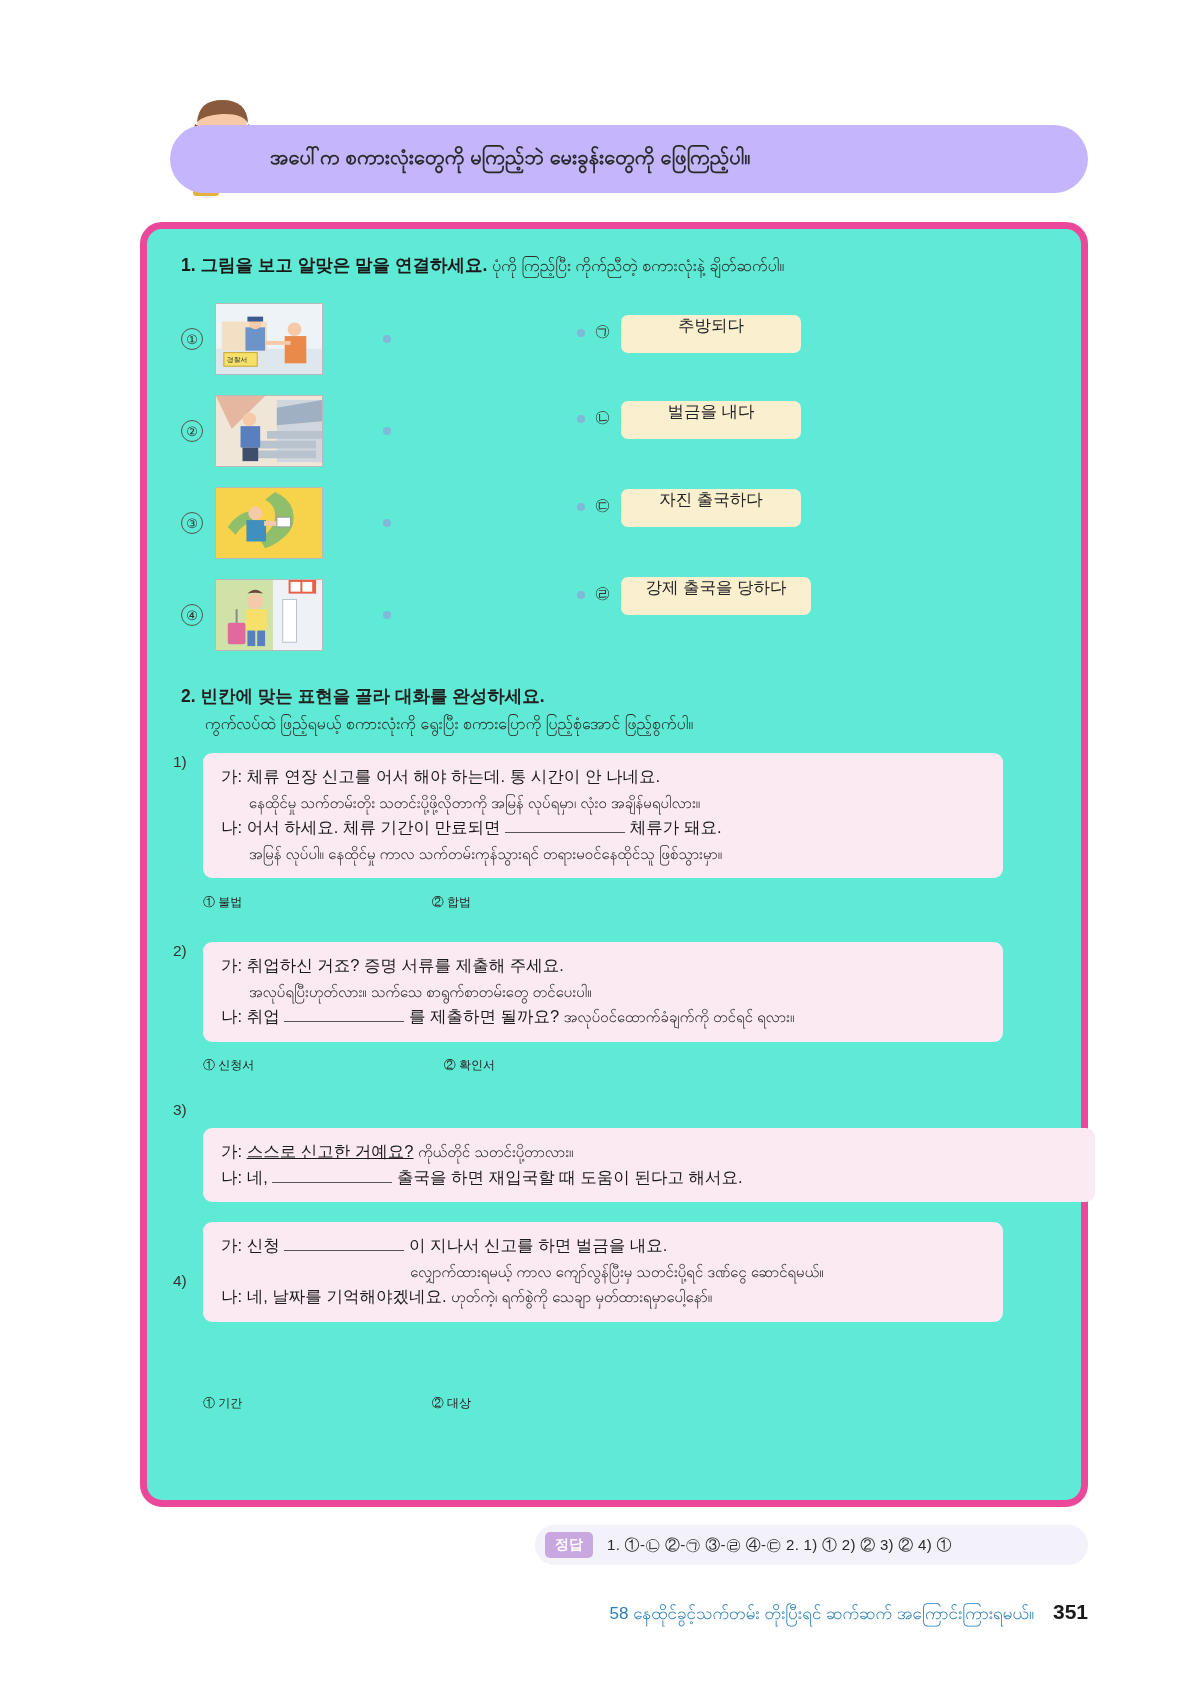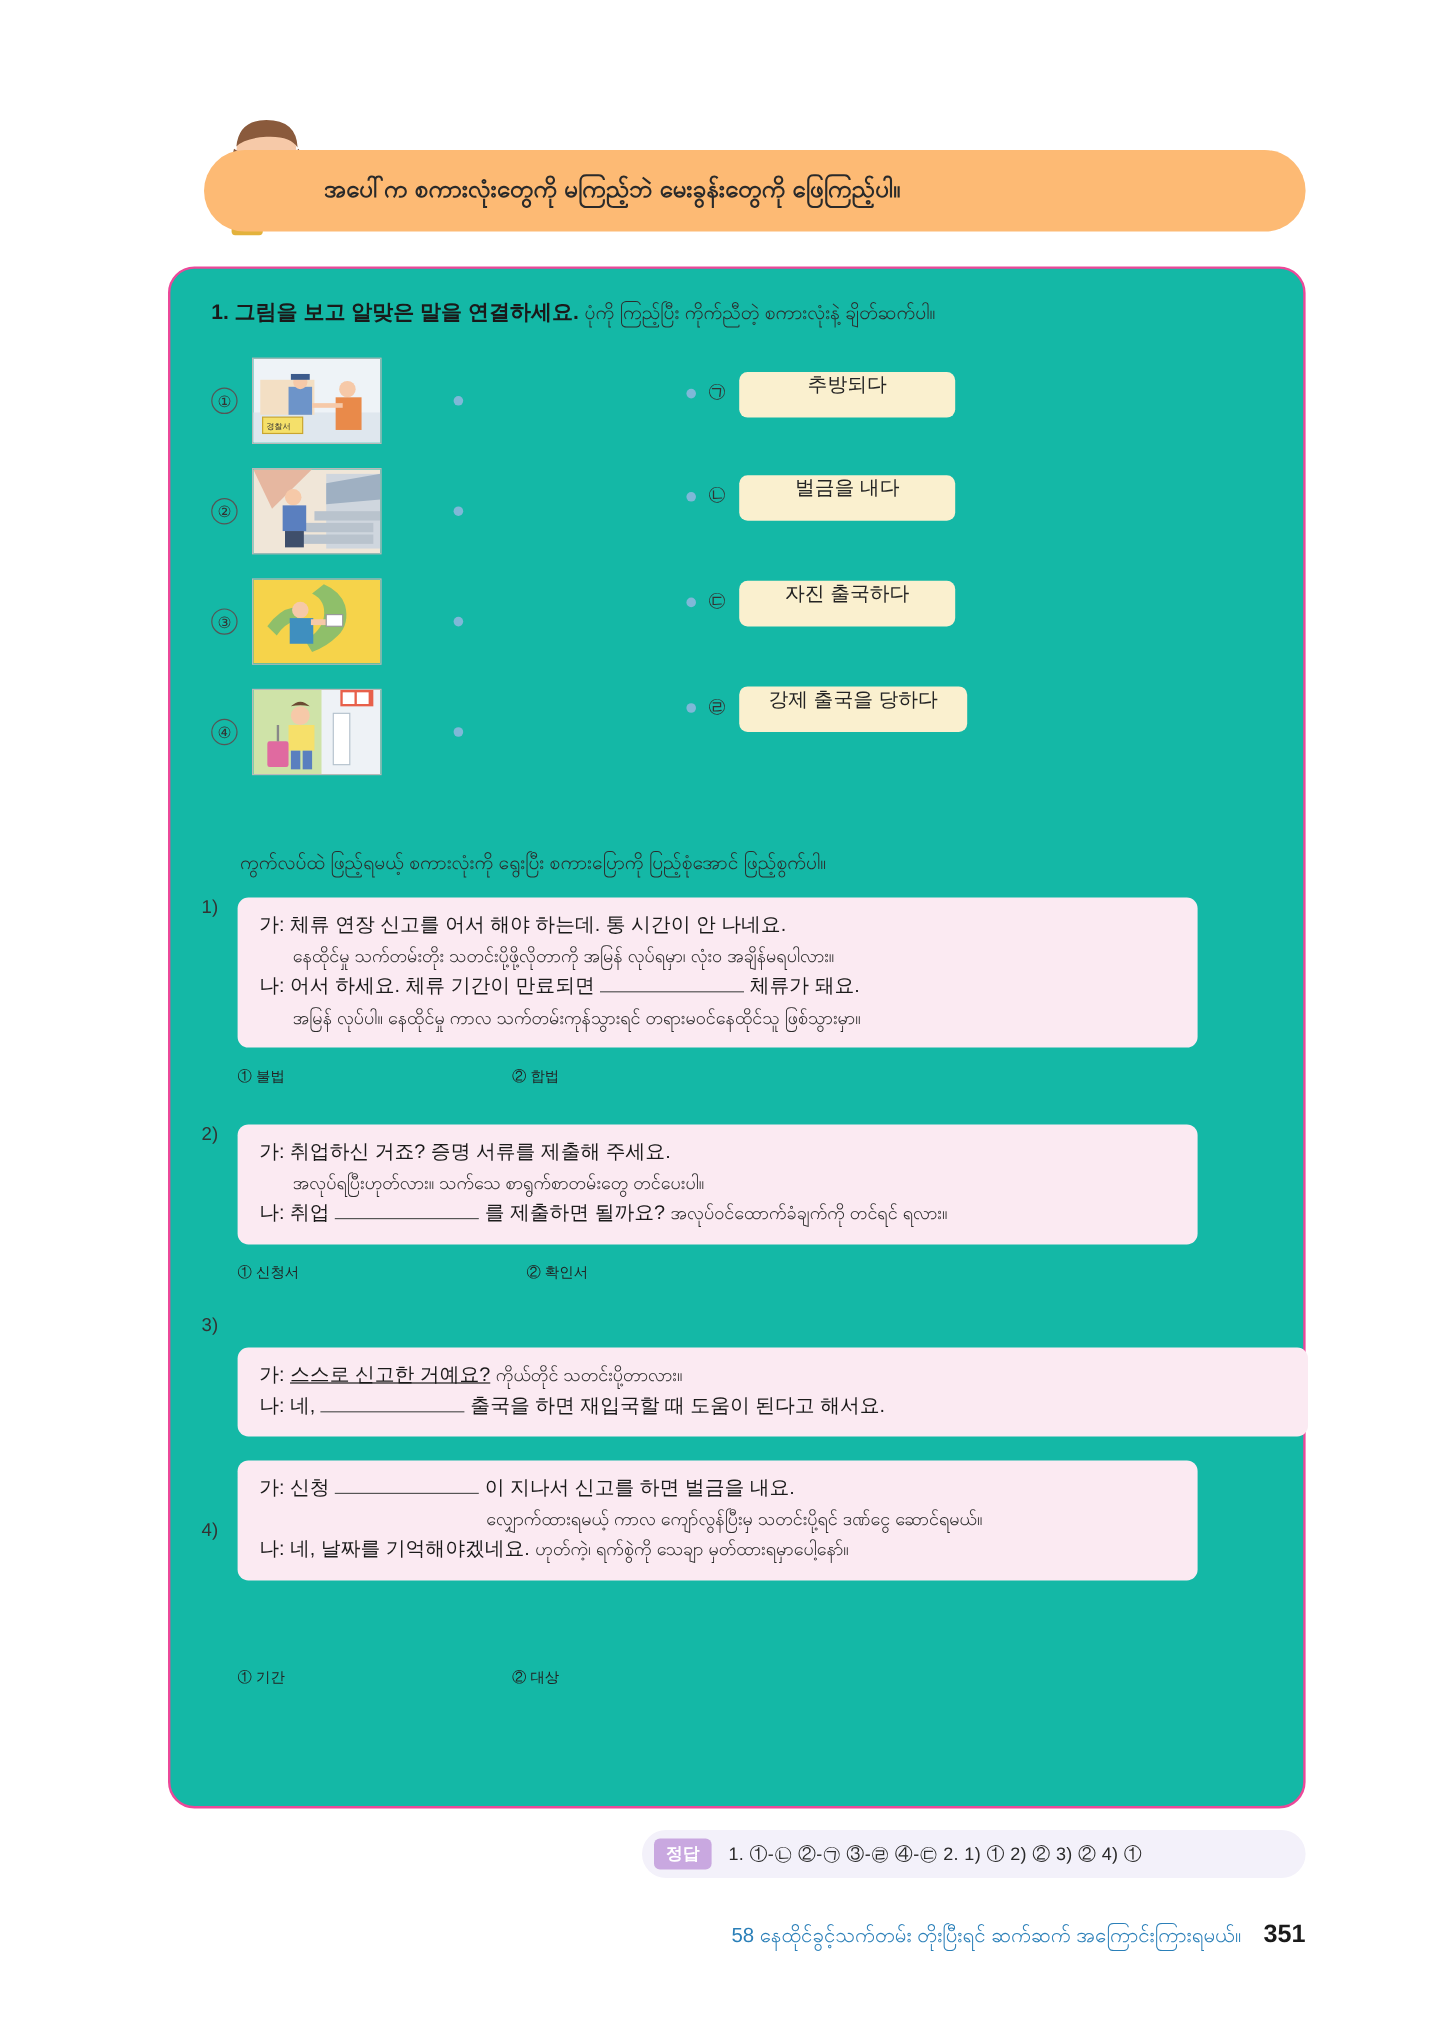--- a/index.html
+++ b/index.html
@@ -10,35 +10,35 @@
     font-family:"Liberation Sans", sans-serif;
     color:#231f20;
     position:relative;
     overflow:hidden;
   }
   .page { position:relative; width:1200px; height:1697px; padding:0; }
 
   
   .header-banner {
     position:absolute; left:170px; top:125px; width:918px; height:68px;
-    background:#fdba74; border-radius:34px;
+    background:#c4b5fd; border-radius:34px;
     display:flex; align-items:center;
   }
   .header-text {
     margin-left:100px; font-size:20px; font-weight:bold; color:#2a2a2a;
     letter-spacing:0.2px;
   }
   .teacher {
     position:absolute; left:175px; top:92px; width:100px; height:105px;
   }
 
   
   .main-box {
     position:absolute; left:140px; top:222px; width:948px; height:1285px;
-    border:2px solid #ec4899; border-radius:22px; background:#14b8a6;
+    border:7px solid #ec4899; border-radius:22px; background:#5eead4;
   }
 
   
   .q1-line { position:absolute; left:34px; top:24px; font-size:17.5px; }
   .q1-line .kr { font-weight:bold; color:#1a1a1a; }
   .q1-line .mm { color:#2c2c2c; font-size:16px; }
 
   .match-area { position:absolute; left:34px; top:66px; width:880px; height:360px; }
 
   .item-row { position:absolute; display:flex; align-items:center; }
@@ -232,20 +232,24 @@
         <span>자진 출국하다</span>
       </div>
 
       <div class="dot" style="position:absolute; left:396px; top:296px;"></div>
       <div class="ans-mark" style="left:414px; top:289px;">㉣</div>
       <div class="ans-chip" style="left:440px; top:282px; width:190px;">
         <span>강제 출국을 당하다</span>
       </div>
     </div>
 
+    <div class="q2-kr">
+      <span>2.</span>
+      <span>빈칸에 맞는 표현을 골라 대화를 완성하세요.</span>
+    </div>
     <div class="q2-mm">ကွက်လပ်ထဲ ဖြည့်ရမယ့် စကားလုံးကို ရွေးပြီး စကားပြောကို ပြည့်စုံအောင် ဖြည့်စွက်ပါ။</div>
 
     <div class="qnum" style="left:26px; top:524px;">1)</div>
     <div class="dialog" style="left:56px; top:524px; width:800px;">
       <div class="dl">
         <span>가:</span>
         <span>체류 연장 신고를 어서 해야 하는데. 통 시간이 안 나네요.</span>
       </div>
       <div class="dl" style="padding-left:28px;">
         <span class="mm">နေထိုင်မှု သက်တမ်းတိုး သတင်းပို့ဖို့လိုတာကို အမြန် လုပ်ရမှာ၊ လုံးဝ အချိန်မရပါလား။</span>

